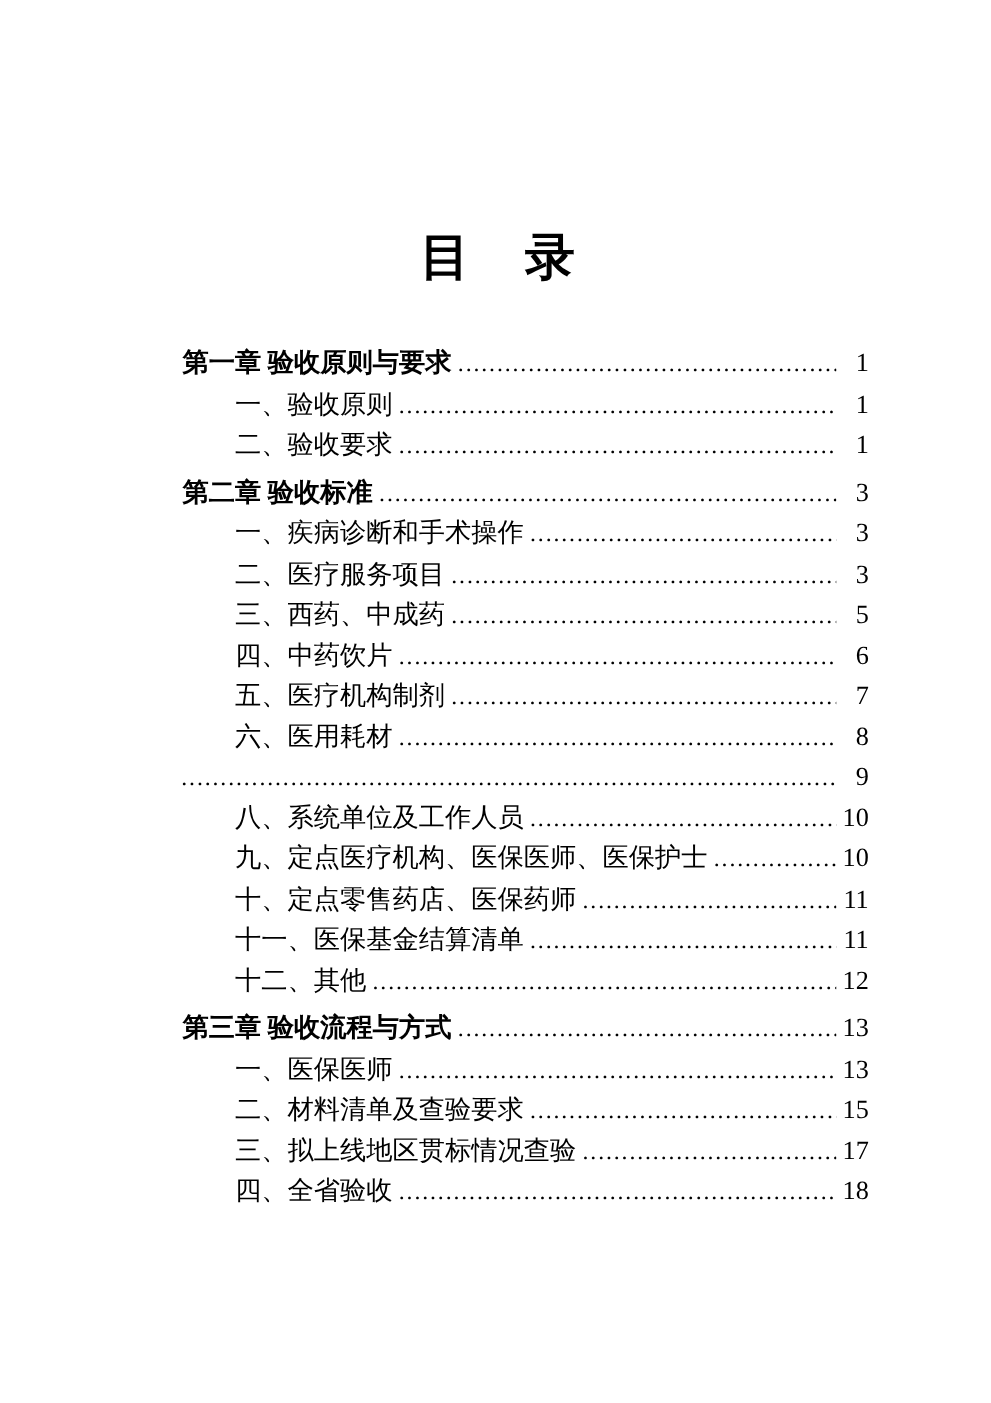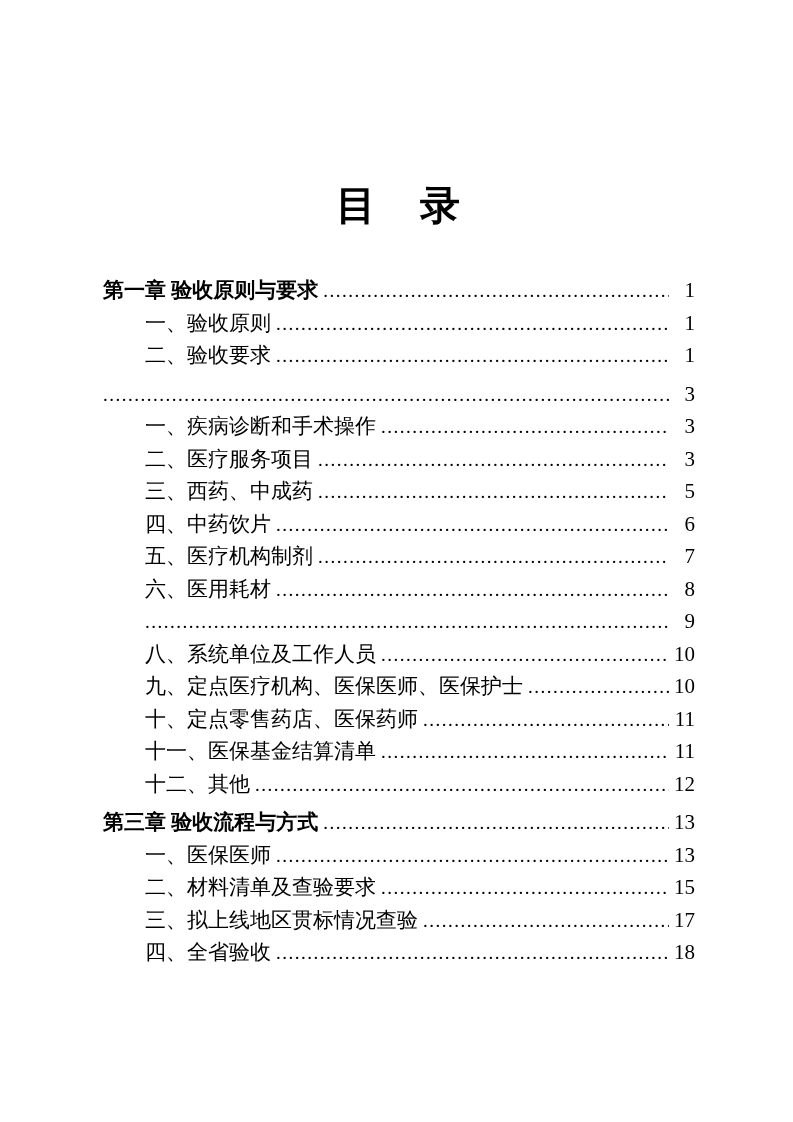--- a/index.html
+++ b/index.html
@@ -46,20 +46,21 @@
   }
   .toc-row.level-0.first {
     margin-top: 0;
   }
   .toc-row.level-1 {
     padding-left: 42px;
   }
   .toc-label {
     white-space: nowrap;
     padding-right: 5px;
+    margin-left: 43px;
   }
   .toc-dots {
     flex: 1 1 auto;
     overflow: hidden;
     white-space: nowrap;
     font-weight: normal;
     min-width: 10px;
   }
   .toc-dots::after {
     content: "..................................................................................................................................................................................................................";
@@ -91,20 +92,21 @@
         <span class="toc-label">一、验收原则</span>
         <span class="toc-dots"></span>
         <span class="toc-page">1</span>
       </div>
       <div class="toc-row level-1">
         <span class="toc-label">二、验收要求</span>
         <span class="toc-dots"></span>
         <span class="toc-page">1</span>
       </div>
       <div class="toc-row level-0">
+        <span class="toc-label">第二章 验收标准</span>
         <span class="toc-dots"></span>
         <span class="toc-page">3</span>
       </div>
       <div class="toc-row level-1">
         <span class="toc-label">一、疾病诊断和手术操作</span>
         <span class="toc-dots"></span>
         <span class="toc-page">3</span>
       </div>
       <div class="toc-row level-1">
         <span class="toc-label">二、医疗服务项目</span>

